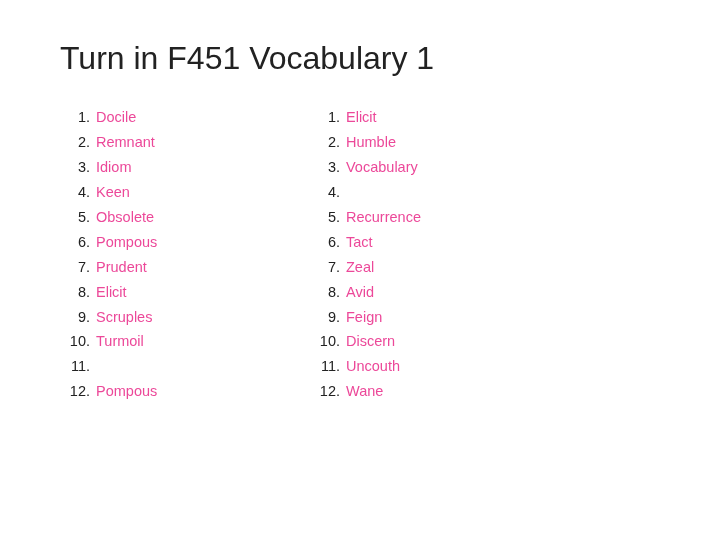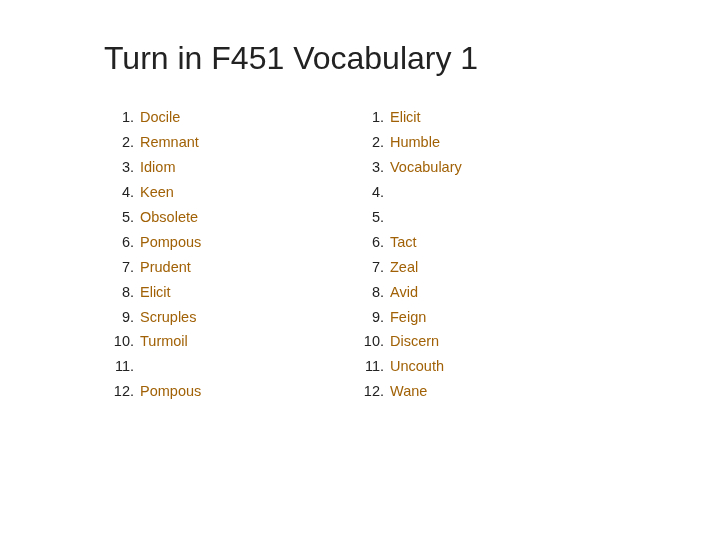--- a/index.html
+++ b/index.html
@@ -15,21 +15,20 @@
       font-family: Arial, sans-serif;
       overflow: hidden;
     }
 
     .page {
       width: 620px;
       height: 540px;
       padding: 30px 60px;
       display: flex;
       flex-direction: column;
-      margin-left: 44px;
     }
 
     .title {
       font-size: 32px;
       font-weight: normal;
       color: #222;
       margin-bottom: 28px;
       margin-top: 10px;
     }
 
@@ -63,21 +62,21 @@
     }
 
     .list-num {
       min-width: 30px;
       text-align: right;
       margin-right: 6px;
       color: #222;
     }
 
     .list-word {
-      color: #a16207;
+      color: #ec4899;
     }
   </style>
 </head>
 <body>
 
 <div class="page">
   <h1 class="title">Turn in F451 Vocabulary 1</h1>
 
   <div class="lists-container">
 
@@ -145,20 +144,21 @@
           </li>
           <li>
             <span class="list-num">3.</span>
             <span class="list-word">Vocabulary</span>
           </li>
           <li>
             <span class="list-num">4.</span>
           </li>
           <li>
             <span class="list-num">5.</span>
+            <span class="list-word">Recurrence</span>
           </li>
           <li>
             <span class="list-num">6.</span>
             <span class="list-word">Tact</span>
           </li>
           <li>
             <span class="list-num">7.</span>
             <span class="list-word">Zeal</span>
           </li>
           <li>

